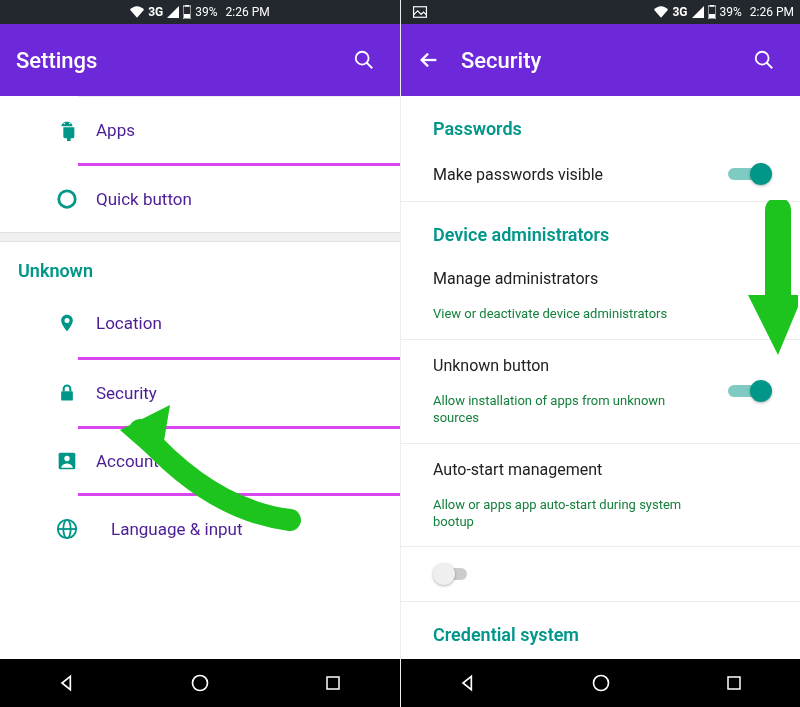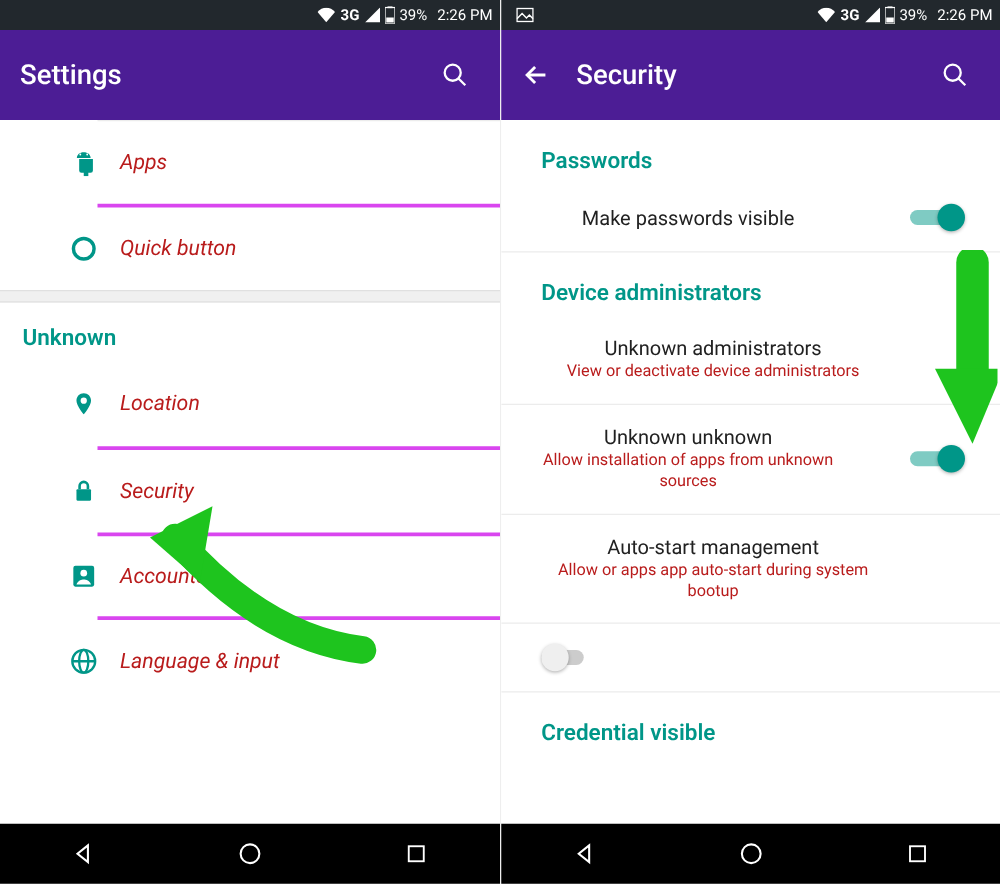--- a/index.html
+++ b/index.html
@@ -20,31 +20,31 @@
     position: relative;
   }
   .phone + .phone { border-left: 1px solid #eee; }
   
   .statusbar {
     height: 24px;
     background: #22282d;
     color: #fff;
     display: flex;
     align-items: center;
-    justify-content: flex-end;
+    justify-content: center;
     font-size: 12px;
     padding: 0 6px;
     gap: 4px;
   }
   .statusbar .left-icons { margin-right: auto; padding-left: 6px; display:flex; gap:4px; align-items:center;}
   .status-icon { display:inline-flex; align-items:center; }
   
   .toolbar {
     height: 72px;
-    background: #4c1d95;
+    background: #6d28d9;
     color: #fff;
     display: flex;
     align-items: center;
     padding: 0 16px;
   }
   .toolbar-title {
     font-size: 22px;
     font-weight: 500;
     flex: 1;
   }
@@ -76,41 +76,40 @@
     cursor: pointer;
   }
   .row.first { border-top: none; }
   .row .row-icon {
     width: 42px;
     display:flex; align-items:center; justify-content:flex-start;
     color: #009688;
   }
   .row .row-label {
     font-size: 17px;
-    color: #b91c1c;
-    font-style: italic;
+    color: #4c1d95;
   }
   .thick-divider {
     height: 10px;
     background: #f0f0f0;
     border-top: 1px solid #e0e0e0;
     border-bottom: 1px solid #e0e0e0;
   }
   
   .pref {
     padding: 16px 32px 16px 32px;
     border-bottom: 1px solid #ececec;
     cursor:pointer;
     position: relative;
     display:flex;
     align-items:center;
   }
-  .pref .pref-text { flex:1; padding-right: 60px; text-align: center; }
+  .pref .pref-text { flex:1; padding-right: 60px; }
   .pref-title { font-size: 16px; color: #212121; }
-  .pref-sub { font-size: 13px; color: #b91c1c; margin-top: 2px; line-height: 1.3; }
+  .pref-sub { font-size: 13px; color: #15803d; margin-top: 18px; line-height: 1.3; }
   .switch {
     width: 40px; height: 22px; position: relative;
     flex-shrink: 0;
   }
   .switch .track {
     position:absolute; top:5px; left:0; width:34px; height:12px;
     border-radius: 10px; background:#ccc;
   }
   .switch .thumb {
     position:absolute; top:0; width:22px; height:22px;
@@ -219,21 +218,21 @@
       <div class="row">
         <span class="row-icon" style="margin-left:-58px; width:58px; justify-content:center;">
           <svg width="20" height="20" viewBox="0 0 24 24" fill="#009688">
               <rect x="2" y="2" width="20" height="20" rx="2"></rect>
               <circle cx="12" cy="9" r="3.2" fill="#fff"></circle>
               <path d="M5 20c1-4 5-5 7-5s6 1 7 5" fill="#fff"></path>
             </svg>
         </span>
         <span class="row-label">Accounts</span>
       </div>
-      <div class="row" style="border-bottom:none;">
+      <div class="row" style="border-bottom:none;gap:15px;">
         <span class="row-icon" style="margin-left:-58px; width:58px; justify-content:center;">
           <svg width="22" height="22" viewBox="0 0 24 24" fill="none" stroke="#009688" stroke-width="2">
               <circle cx="12" cy="12" r="10"></circle>
               <ellipse cx="12" cy="12" rx="4" ry="10"></ellipse>
               <line x1="2" y1="12" x2="22" y2="12"></line>
             </svg>
         </span>
         <span class="row-label">Language &amp; input</span>
       </div>
     </div>
@@ -321,47 +320,47 @@
         <div class="pref-title">Make passwords visible</div>
       </div>
       <div class="switch on">
           <div class="track"></div>
           <div class="thumb"></div>
         </div>
     </div>
     <div class="section-header sub">Device administrators</div>
     <div class="pref">
       <div class="pref-text">
-        <div class="pref-title">Unknown administrators</div>
+        <div class="pref-title">Manage administrators</div>
         <div class="pref-sub">View or deactivate device administrators</div>
       </div>
     </div>
     <div class="pref">
       <div class="pref-text">
-        <div class="pref-title">Unknown unknown</div>
+        <div class="pref-title">Unknown button</div>
         <div class="pref-sub">Allow installation of apps from unknown sources</div>
       </div>
       <div class="switch on">
           <div class="track"></div>
           <div class="thumb"></div>
         </div>
     </div>
     <div class="pref">
       <div class="pref-text">
         <div class="pref-title">Auto-start management</div>
         <div class="pref-sub">Allow or apps app auto-start during system bootup</div>
       </div>
     </div>
     <div class="pref">
       <div class="switch off">
           <div class="track"></div>
           <div class="thumb"></div>
         </div>
     </div>
-    <div class="section-header sub" style="border-top:none;">Credential visible</div>
+    <div class="section-header sub" style="border-top:none;">Credential system</div>
   </div>
   <div class="navbar">
     <div class="nav-btn">
         <svg width="20" height="20" viewBox="0 0 24 24" fill="none" stroke="#fff" stroke-width="2">
           <path d="M16 4 L6 12 L16 20 Z"></path>
         </svg>
       </div>
     <div class="nav-btn">
         <svg width="20" height="20" viewBox="0 0 24 24" fill="none" stroke="#fff" stroke-width="2">
           <circle cx="12" cy="12" r="9"></circle>

